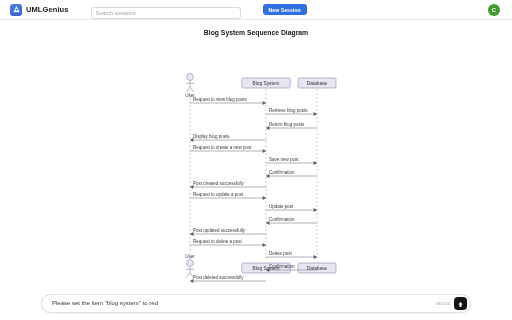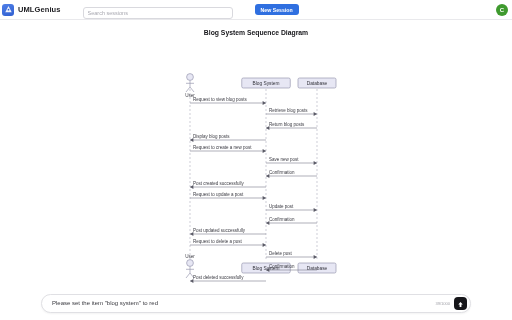--- a/index.html
+++ b/index.html
@@ -8,21 +8,21 @@
     background: #ffffff;
     font-family: "Liberation Sans", sans-serif;
     overflow: hidden;
   }
   .app { position: relative; width: 512px; height: 320px; background: #ffffff; }
 
   
   .header {
     position: absolute; top: 0; left: 0; width: 512px; height: 20px;
     display: flex; align-items: center; gap: 22px;
-    padding: 0 2px;
+    padding: 0 10px;
     background: #ffffff;
     border-bottom: 1px solid #e9e9ec;
   }
   .brand { display: flex; align-items: center; gap: 4px; flex: none; }
   .brand-logo {
     width: 12px; height: 12px; border-radius: 3px;
     background: linear-gradient(160deg,#4f7fe8 0%,#2f5fd0 100%);
     display: flex; align-items: center; justify-content: center;
   }
   .brand-logo svg { display: block; }

